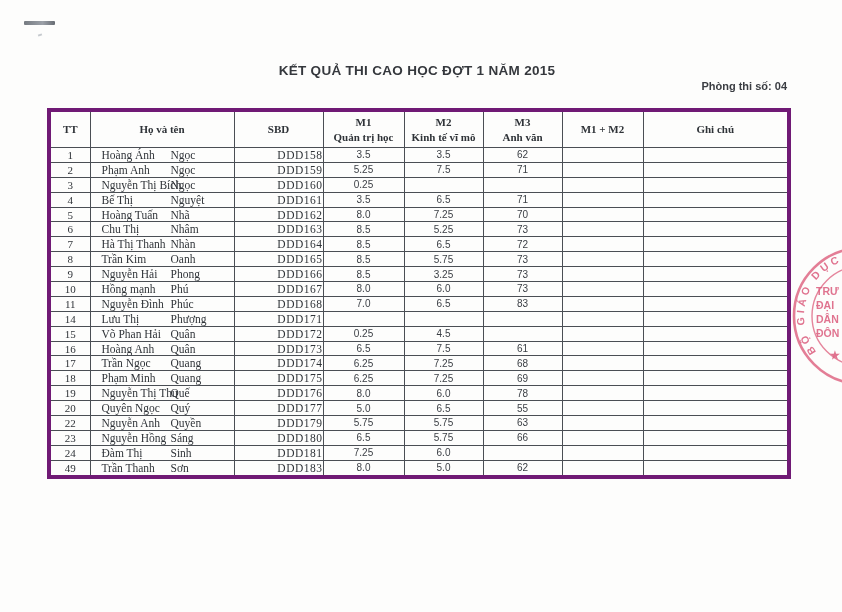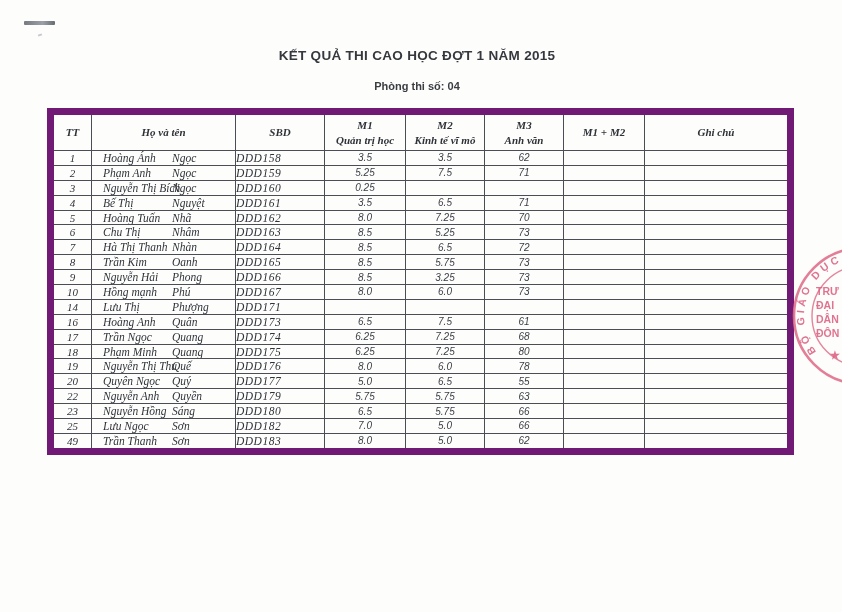--- a/index.html
+++ b/index.html
@@ -11,50 +11,49 @@
   .scan-dash{
     position:absolute;left:24px;top:21px;width:31px;height:4px;
     background:linear-gradient(90deg,#5d636b,#8a9099 60%,#4c525a);
     border-radius:1px;opacity:.85;
   }
   .scan-speck{
     position:absolute;left:38px;top:34px;width:4px;height:2px;
     background:#aeb3ba;opacity:.7;transform:rotate(-20deg);
   }
   .doc-title{
-    position:absolute;left:47px;top:48px;width:740px;text-align:center;
+    position:absolute;left:47px;top:63px;width:740px;text-align:center;
     font-family:"Liberation Sans",sans-serif;font-weight:bold;
     font-size:13.5px;color:#35383d;letter-spacing:.3px;
   }
   .doc-subtitle{
-    position:absolute;left:47px;top:80px;width:740px;text-align:center;
+    position:absolute;left:47px;top:80px;width:740px;text-align:right;
     font-family:"Liberation Sans",sans-serif;font-weight:bold;
     font-size:11px;color:#3a3d42;
   }
   table.results{
     position:absolute;left:47px;top:108px;width:740px;
     border-collapse:collapse;table-layout:fixed;color:#2f3338;
-    border:7px solid #701a75;
-    font-style:italic;
+    border:4px solid #701a75;
   }
   table.results th,table.results td{
     border:1px solid #4a4e54;overflow:hidden;white-space:nowrap;
   }
   thead th{
     height:35px;font-size:11px;font-weight:bold;text-align:center;
     vertical-align:middle;line-height:1.3;padding:0 2px;
   }
   tbody td{
     height:13.9px;font-size:11.5px;vertical-align:middle;padding:0;
   }
   td.c-tt{text-align:center;font-size:11px;}
   td.name-cell{position:relative;padding-left:11px;}
   td.name-cell .family-name{display:inline-block;}
   td.name-cell .given-name{position:absolute;left:80px;top:50%;transform:translateY(-50%);}
-  td.c-sbd{text-align:left;letter-spacing:.5px;}
+  td.c-sbd{text-align:right;letter-spacing:.5px;}
   td.c-score{
     text-align:center;font-family:"Liberation Sans",sans-serif;font-size:10px;
     color:#3a3e44;
   }
   td.c-note{}
   .stamp-wrap{
     position:absolute;left:780px;top:245px;width:62px;height:145px;
     pointer-events:none;
   }
   .stamp-wrap svg{display:block;}
@@ -199,25 +198,45 @@
           <td class="c-tt">10</td>
           <td class="name-cell"><span class="family-name">Hồng mạnh</span><span class="given-name">Phú</span></td>
           <td class="c-sbd">DDD167</td>
           <td class="c-score">8.0</td>
           <td class="c-score">6.0</td>
           <td class="c-score">73</td>
           <td class="c-score"></td>
           <td class="c-note"></td>
         </tr>
         <tr>
+          <td class="c-tt">11</td>
+          <td class="name-cell"><span class="family-name">Nguyễn Đình</span><span class="given-name">Phúc</span></td>
+          <td class="c-sbd">DDD168</td>
+          <td class="c-score">7.0</td>
+          <td class="c-score">6.5</td>
+          <td class="c-score">83</td>
+          <td class="c-score"></td>
+          <td class="c-note"></td>
+        </tr>
+        <tr>
           <td class="c-tt">14</td>
           <td class="name-cell"><span class="family-name">Lưu Thị</span><span class="given-name">Phượng</span></td>
           <td class="c-sbd">DDD171</td>
           <td class="c-score"></td>
           <td class="c-score"></td>
+          <td class="c-score"></td>
+          <td class="c-score"></td>
+          <td class="c-note"></td>
+        </tr>
+        <tr>
+          <td class="c-tt">15</td>
+          <td class="name-cell"><span class="family-name">Võ Phan Hải</span><span class="given-name">Quân</span></td>
+          <td class="c-sbd">DDD172</td>
+          <td class="c-score">0.25</td>
+          <td class="c-score">4.5</td>
           <td class="c-score"></td>
           <td class="c-score"></td>
           <td class="c-note"></td>
         </tr>
         <tr>
           <td class="c-tt">16</td>
           <td class="name-cell"><span class="family-name">Hoàng Anh</span><span class="given-name">Quân</span></td>
           <td class="c-sbd">DDD173</td>
           <td class="c-score">6.5</td>
           <td class="c-score">7.5</td>
@@ -234,21 +253,21 @@
           <td class="c-score">68</td>
           <td class="c-score"></td>
           <td class="c-note"></td>
         </tr>
         <tr>
           <td class="c-tt">18</td>
           <td class="name-cell"><span class="family-name">Phạm Minh</span><span class="given-name">Quang</span></td>
           <td class="c-sbd">DDD175</td>
           <td class="c-score">6.25</td>
           <td class="c-score">7.25</td>
-          <td class="c-score">80</td>
+          <td class="c-score">69</td>
           <td class="c-score"></td>
           <td class="c-note"></td>
         </tr>
         <tr>
           <td class="c-tt">19</td>
           <td class="name-cell"><span class="family-name">Nguyễn Thị Thu</span><span class="given-name">Quế</span></td>
           <td class="c-sbd">DDD176</td>
           <td class="c-score">8.0</td>
           <td class="c-score">6.0</td>
           <td class="c-score">78</td>
@@ -279,26 +298,26 @@
           <td class="c-tt">23</td>
           <td class="name-cell"><span class="family-name">Nguyễn Hồng</span><span class="given-name">Sáng</span></td>
           <td class="c-sbd">DDD180</td>
           <td class="c-score">6.5</td>
           <td class="c-score">5.75</td>
           <td class="c-score">66</td>
           <td class="c-score"></td>
           <td class="c-note"></td>
         </tr>
         <tr>
-          <td class="c-tt">25</td>
-          <td class="name-cell"><span class="family-name">Lưu Ngọc</span><span class="given-name">Sơn</span></td>
-          <td class="c-sbd">DDD182</td>
-          <td class="c-score">7.0</td>
-          <td class="c-score">5.0</td>
-          <td class="c-score">66</td>
+          <td class="c-tt">24</td>
+          <td class="name-cell"><span class="family-name">Đàm Thị</span><span class="given-name">Sinh</span></td>
+          <td class="c-sbd">DDD181</td>
+          <td class="c-score">7.25</td>
+          <td class="c-score">6.0</td>
+          <td class="c-score"></td>
           <td class="c-score"></td>
           <td class="c-note"></td>
         </tr>
         <tr>
           <td class="c-tt">49</td>
           <td class="name-cell"><span class="family-name">Trần Thanh</span><span class="given-name">Sơn</span></td>
           <td class="c-sbd">DDD183</td>
           <td class="c-score">8.0</td>
           <td class="c-score">5.0</td>
           <td class="c-score">62</td>

